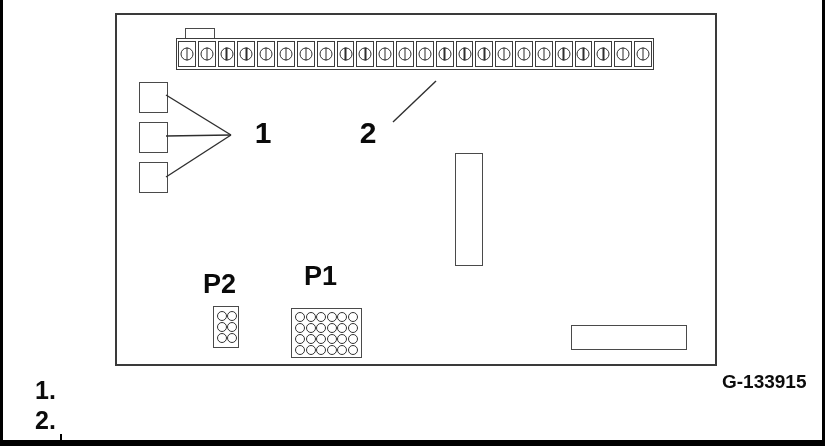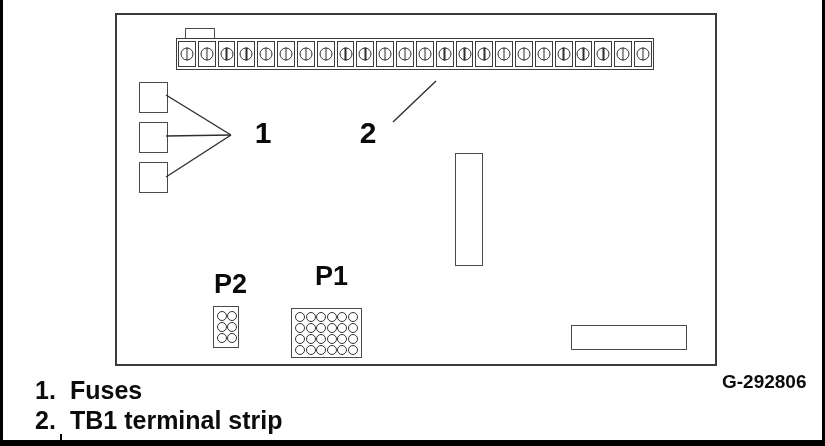--- a/index.html
+++ b/index.html
@@ -27,21 +27,21 @@
   .hrect{left:568px;top:325px;width:116px;height:25px;border:1.6px solid #4a4a4a;background:#fff;}
   
   .conn{border:1.6px solid #4a4a4a;background:#fff;display:grid;place-items:center;}
   .p2{left:210px;top:306px;width:26px;height:42px;grid-template-columns:repeat(2,1fr);padding:3px 3px;}
   .p1{left:288px;top:308px;width:71px;height:50px;grid-template-columns:repeat(6,1fr);padding:2px 3px;}
   .pin{width:8px;height:8px;border:1.3px solid #333;border-radius:50%;background:#fff;}
   
   .callout{font-size:30px;font-weight:bold;color:#0a0a0a;width:30px;text-align:center;}
   .c1{left:245px;top:116px;}
   .c2{left:350px;top:116px;}
-  .plabel{font-size:27px;font-weight:bold;color:#0a0a0a;width:44px;text-align:right;}
+  .plabel{font-size:27px;font-weight:bold;color:#0a0a0a;width:44px;text-align:left;}
   .p2l{left:200px;top:269px;}
   .p1l{left:301px;top:261px;}
   .lines{left:0;top:0;pointer-events:none;}
   
   .legend{left:32px;top:375px;}
   .legend-row{display:flex;height:30px;line-height:30px;font-size:25px;font-weight:bold;color:#0c0c0c;}
   .legend-num{width:35px;}
   .fig-code{left:719px;top:371px;font-size:19px;font-weight:bold;color:#0c0c0c;}
   .artifact{left:57px;top:434px;width:2px;height:12px;background:#000;}
 </style>
@@ -231,25 +231,23 @@
       <path d="M390 122 L433 81"></path>
     </g>
   </svg>
 
   <div class="abs callout c1">1</div>
   <div class="abs callout c2">2</div>
 
   <div class="abs legend">
     <div class="legend-row">
       <span class="legend-num">1.</span>
-      <span>Fuses</span>
     </div>
     <div class="legend-row">
       <span class="legend-num">2.</span>
-      <span>TB1 terminal strip</span>
     </div>
   </div>
 
-  <div class="abs fig-code">G-292806</div>
+  <div class="abs fig-code">G-133915</div>
 
   <div class="abs artifact"></div>
 
 </div>
 
 </body></html>

